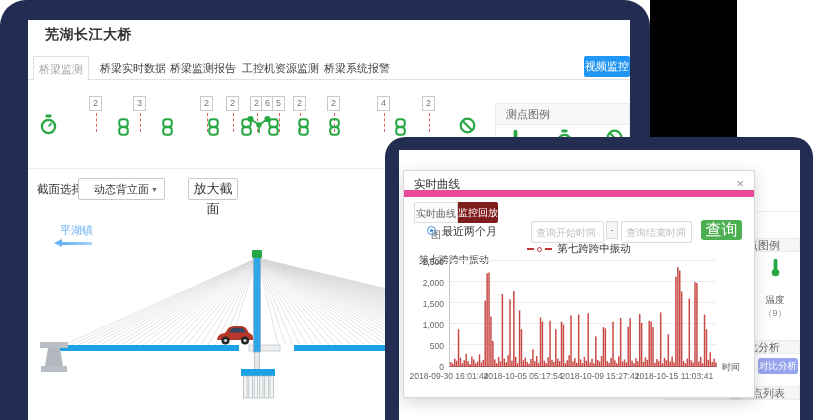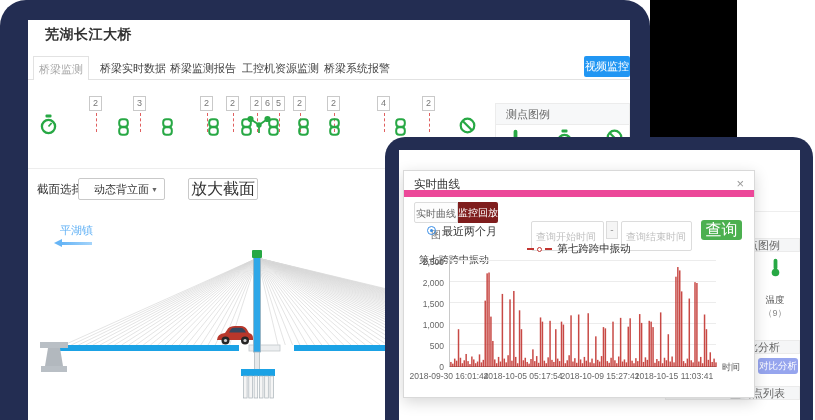--- a/index.html
+++ b/index.html
@@ -19,21 +19,21 @@
   .badge{position:absolute;top:6px;width:13px;height:15px;border:1px solid #c9c9c9;background:#fff;font-size:9px;color:#777;text-align:center;line-height:13px}
   .dash{position:absolute;top:23px;height:19px;width:0;border-left:1px dashed #e06060}
   .sicon{position:absolute;line-height:0}
   .legend-panel{position:absolute;left:467px;top:83px;width:135px}
   .legend-panel-h{height:22px;border:1px solid #ececec;background:#f7f8f9;font-size:11px;color:#666;line-height:20px;padding-left:10px}
   .legend-panel-b{position:relative;height:45px;background:#fff;border:1px solid #ececec;border-top:none}
   .bp-divider{position:absolute;left:0;top:148px;width:602px;border-top:1px solid #ededed}
   .sec-label{position:absolute;left:9px;top:158px;font-size:11.5px;color:#333;line-height:22px}
   .sec-select{position:absolute;left:50px;top:158px;width:87px;height:22px;border:1px solid #c9c9c9;border-radius:2px;font-size:11px;color:#333;line-height:20px;text-align:center;cursor:pointer;background:#fff}
   .caret{position:absolute;right:6px;top:0;font-size:7px;color:#666;line-height:22px}
-  .zoom-btn{position:absolute;left:160px;top:158px;width:70px;height:22px;border:1px solid #c9c9c9;border-radius:2px;background:#fff;font-size:16px;color:#333;text-align:center;line-height:20px;cursor:pointer}
+  .zoom-btn{position:absolute;left:160px;top:158px;width:50px;height:22px;border:1px solid #c9c9c9;border-radius:2px;background:#fff;font-size:13px;color:#333;text-align:center;line-height:20px;cursor:pointer}
   .place{position:absolute;left:32px;top:203px;font-size:11px;color:#5fb0f5}
   .place-arrow{position:absolute;left:26px;top:219px;display:flex;align-items:center}
   .tri{width:0;height:0;border-top:4px solid transparent;border-bottom:4px solid transparent;border-right:8px solid #66b5f6}
   .bar{width:30px;height:3px;background:linear-gradient(to right,#66b5f6,#a5d4fa)}
   .bridge{position:absolute;left:10px;top:225px;width:592px;height:165px}
 
   
   .black-gap{position:absolute;left:650px;top:0;width:87px;height:138px;background:#000}
 
   
@@ -51,21 +51,21 @@
   .modal{position:absolute;left:4px;top:20px;width:352px;height:228px;background:#fff;border:1px solid #d9d9d9;box-shadow:0 4px 14px rgba(0,0,0,.16)}
   .m-header{height:26px;border-bottom:7px solid #ec4899}
   .m-title{margin-left:10px;line-height:26px;font-size:11.5px;color:#333}
   .m-close{position:absolute;right:10px;top:5px;font-size:13px;color:#999;cursor:pointer}
   .m-tab{position:absolute;top:31px;height:21px;text-align:center;line-height:21px;font-size:10px;cursor:pointer}
   .m-tab1{left:10px;width:44px;border:1px solid #dcdcdc;background:#fdfdfd;color:#666;border-radius:2px 0 0 2px}
   .m-tab2{left:54px;width:40px;background:#7f1d1d;color:#fff;border-radius:0 2px 2px 0}
   .m-radio{position:absolute;left:23px;top:55px;width:9px;height:9px;border:1px solid #3a8ee6;border-radius:50%;cursor:pointer}
   .m-radio i{position:absolute;left:2px;top:2px;width:3px;height:3px;background:#3a8ee6;border-radius:50%}
   .m-radio-label{position:absolute;left:38px;top:52px;font-size:11px;color:#333;line-height:17px}
-  .m-input{position:absolute;height:30px;border:1px solid #dcdcdc;font-size:10px;padding:0 4px;color:#333;border-radius:2px;font-family:inherit}
+  .m-input{position:absolute;height:22px;border:1px solid #dcdcdc;font-size:10px;padding:0 4px;color:#333;border-radius:2px;font-family:inherit}
   .m-input::placeholder{color:#bfbfbf}
   .m-input1{left:127px;top:50px;width:73px}
   .m-input2{left:217px;top:50px;width:71px}
   .m-sep{position:absolute;left:202px;top:50px;width:12px;height:18px;background:#f5f5f5;border:1px solid #dcdcdc;text-align:center;line-height:16px;font-size:10px;color:#999}
   .m-search{position:absolute;left:297px;top:49px;width:41px;height:20px;background:#4cb050;border-radius:3px;color:#fff;font-size:16px;text-align:center;line-height:20px;cursor:pointer}
   .m-legend{position:absolute;top:71px;left:0;width:100%;display:flex;align-items:center;justify-content:center;gap:3px;cursor:pointer}
   .lg-dash{width:7px;height:2px;background:#c23531}
   .lg-circle{width:5px;height:5px;border:1.5px solid #c23531;border-radius:50%;background:#fff}
   .lg-text{font-size:10.5px;color:#333;margin-left:2px}
   .m-chart-title{position:absolute;left:15px;top:82px;font-size:10px;color:#444}

